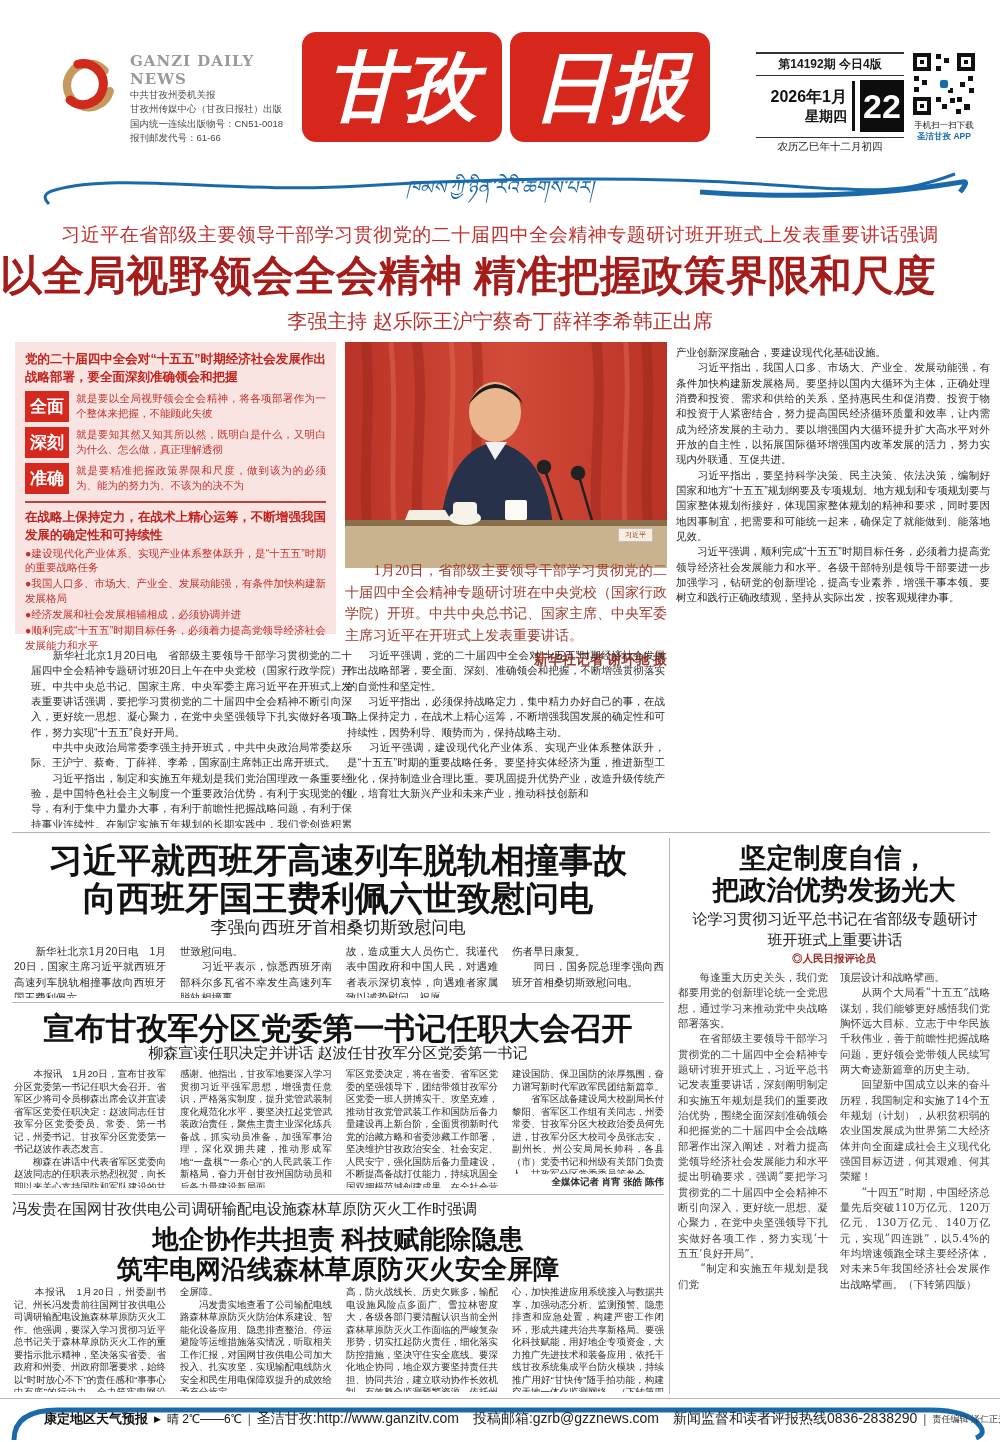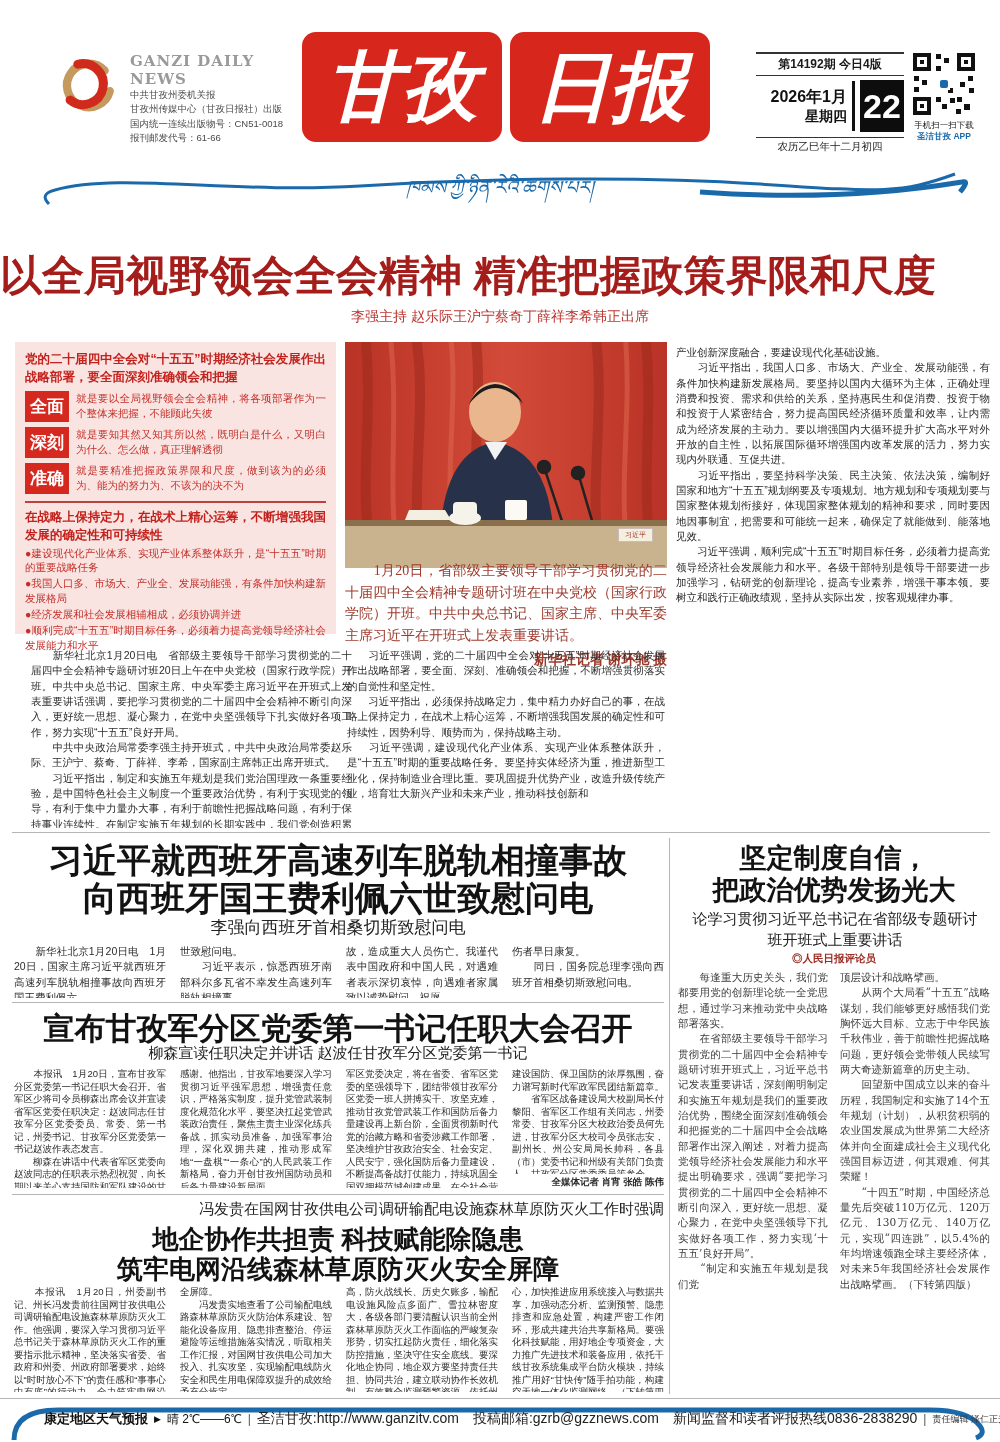--- a/index.html
+++ b/index.html
@@ -18,21 +18,21 @@
   .weekday{font-size:14px;font-weight:bold;color:#111;}
   .vbar{width:3px;background:#111;height:50px;}
   .daybox{width:44px;height:52px;background:#0d0d0d;color:#fff;font-size:34px;font-weight:900;display:flex;align-items:center;justify-content:center;margin-left:5px;}
   .lunar-line{border-top:1.5px solid #333;margin-top:5px;padding-top:2px;font-size:10.5px;color:#222;text-align:center;white-space:nowrap;}
   .qr-cap{font-size:8.5px;color:#222;text-align:center;line-height:1.35;white-space:nowrap;}
   .qr-cap.blue{color:#1a6aab;font-weight:bold;}
   .tibetan{color:#1a6aab;font-size:19px;font-style:italic;white-space:nowrap;text-align:center;width:100%;}
   
   .lead-kicker{width:100%;text-align:center;font-size:19px;color:#c0302c;letter-spacing:0.5px;white-space:nowrap;}
   .lead-title{width:100%;font-size:42px;font-weight:900;color:#a41d1a;letter-spacing:0px;white-space:nowrap;}
-  .lead-deck{width:100%;text-align:center;font-size:14px;color:#b8342f;}
+  .lead-deck{width:100%;text-align:center;font-size:20px;color:#b8342f;}
   
   .infobox{left:15px;top:342px;width:321px;height:292px;background:#fae4e2;padding:8px 10px;box-sizing:border-box;}
   .ib-hdr{color:#c3211c;font-weight:bold;font-size:12.5px;line-height:1.45;text-align:justify;}
   .point-row{display:flex;margin-top:5px;align-items:flex-start;}
   .point-label{background:#d5281e;color:#fff;font-weight:bold;font-size:17px;padding:4px 5px;flex:0 0 auto;font-family:"DejaVu Serif",serif;white-space:nowrap;}
   .point-text{color:#c3302a;font-size:10.5px;line-height:1.4;margin-left:7px;text-align:justify;}
   .ib-divider{border-top:2px solid #b8443f;margin:7px 0 5px;}
   .ib-bullets .para{margin:1px 0;color:#c3302a;font-size:10.5px;line-height:1.42;text-align:justify;}
   
   .photo{left:345px;top:342px;width:322px;height:226px;overflow:hidden;}
@@ -45,21 +45,21 @@
   .kai{font-family:"DejaVu Serif",serif;color:#3c3c3c;}
   .small{font-size:9.5px;line-height:1.32;}
   
   .h2-title{width:652px;text-align:center;font-size:34px;font-weight:900;color:#121212;white-space:nowrap;}
   .h2-deck{width:652px;text-align:center;font-size:17px;color:#222;}
   .cm-title{width:312px;text-align:center;font-size:27px;font-weight:900;color:#121212;white-space:nowrap;}
   .cm-deck{width:290px;font-size:15px;color:#222;text-align:center;line-height:1.4;}
   .cm-byline{width:312px;text-align:center;font-size:10.5px;color:#9a2b22;font-weight:bold;}
   .h3-title{width:652px;text-align:center;font-size:31px;font-weight:900;color:#121212;white-space:nowrap;}
   .h3-deck{width:652px;text-align:center;font-size:15px;color:#222;}
-  .h4-kicker{width:652px;text-align:right;font-size:15px;color:#222;}
+  .h4-kicker{width:652px;text-align:left;font-size:15px;color:#222;}
   .h4-title{width:652px;text-align:center;font-size:26px;font-weight:900;color:#121212;white-space:nowrap;}
   .byline-right{text-align:right;font-weight:bold;}
   
   .hrule{background:#b5b5b5;height:1px;}
   .vrule{background:#b5b5b5;width:1px;}
   
   .footer-row{left:0px;top:1410px;width:1000px;display:flex;align-items:center;padding:0 10px;box-sizing:border-box;gap:6px;}
   .cblock{width:11px;height:11px;display:inline-block;}
   .f-label{font-size:13px;font-weight:900;color:#111;white-space:nowrap;margin-left:4px;text-align:center;}
   .f-arrow{color:#111;font-size:9px;}
@@ -154,20 +154,21 @@
           <rect x="52" y="8" width="4" height="4"></rect>
           <rect x="8" y="52" width="4" height="4"></rect>
         </g>
       <rect x="26" y="26" width="12" height="12" fill="#fff"></rect>
         <rect x="28" y="28" width="8" height="8" rx="2" fill="#1a6aab"></rect>
     </svg>
     <div class="qr-cap">手机扫一扫下载</div>
     <div class="qr-cap blue">圣洁甘孜 APP</div>
   </div>
 
+  <div class="abs lead-kicker" style="top:222px;">习近平在省部级主要领导干部学习贯彻党的二十届四中全会精神专题研讨班开班式上发表重要讲话强调</div>
   <div class="abs lead-title" style="top:248px;">以全局视野领会全会精神 精准把握政策界限和尺度</div>
   <div class="abs lead-deck" style="top:308px;">李强主持 赵乐际王沪宁蔡奇丁薛祥李希韩正出席</div>
 
   <div class="abs infobox">
     <div class="ib-hdr">党的二十届四中全会对“十五五”时期经济社会发展作出战略部署，要全面深刻准确领会和把握</div>
     <div class="point-row">
       <div class="point-label">全面</div>
       <div class="point-text">就是要以全局视野领会全会精神，将各项部署作为一个整体来把握，不能顾此失彼</div>
     </div>
     <div class="point-row">

